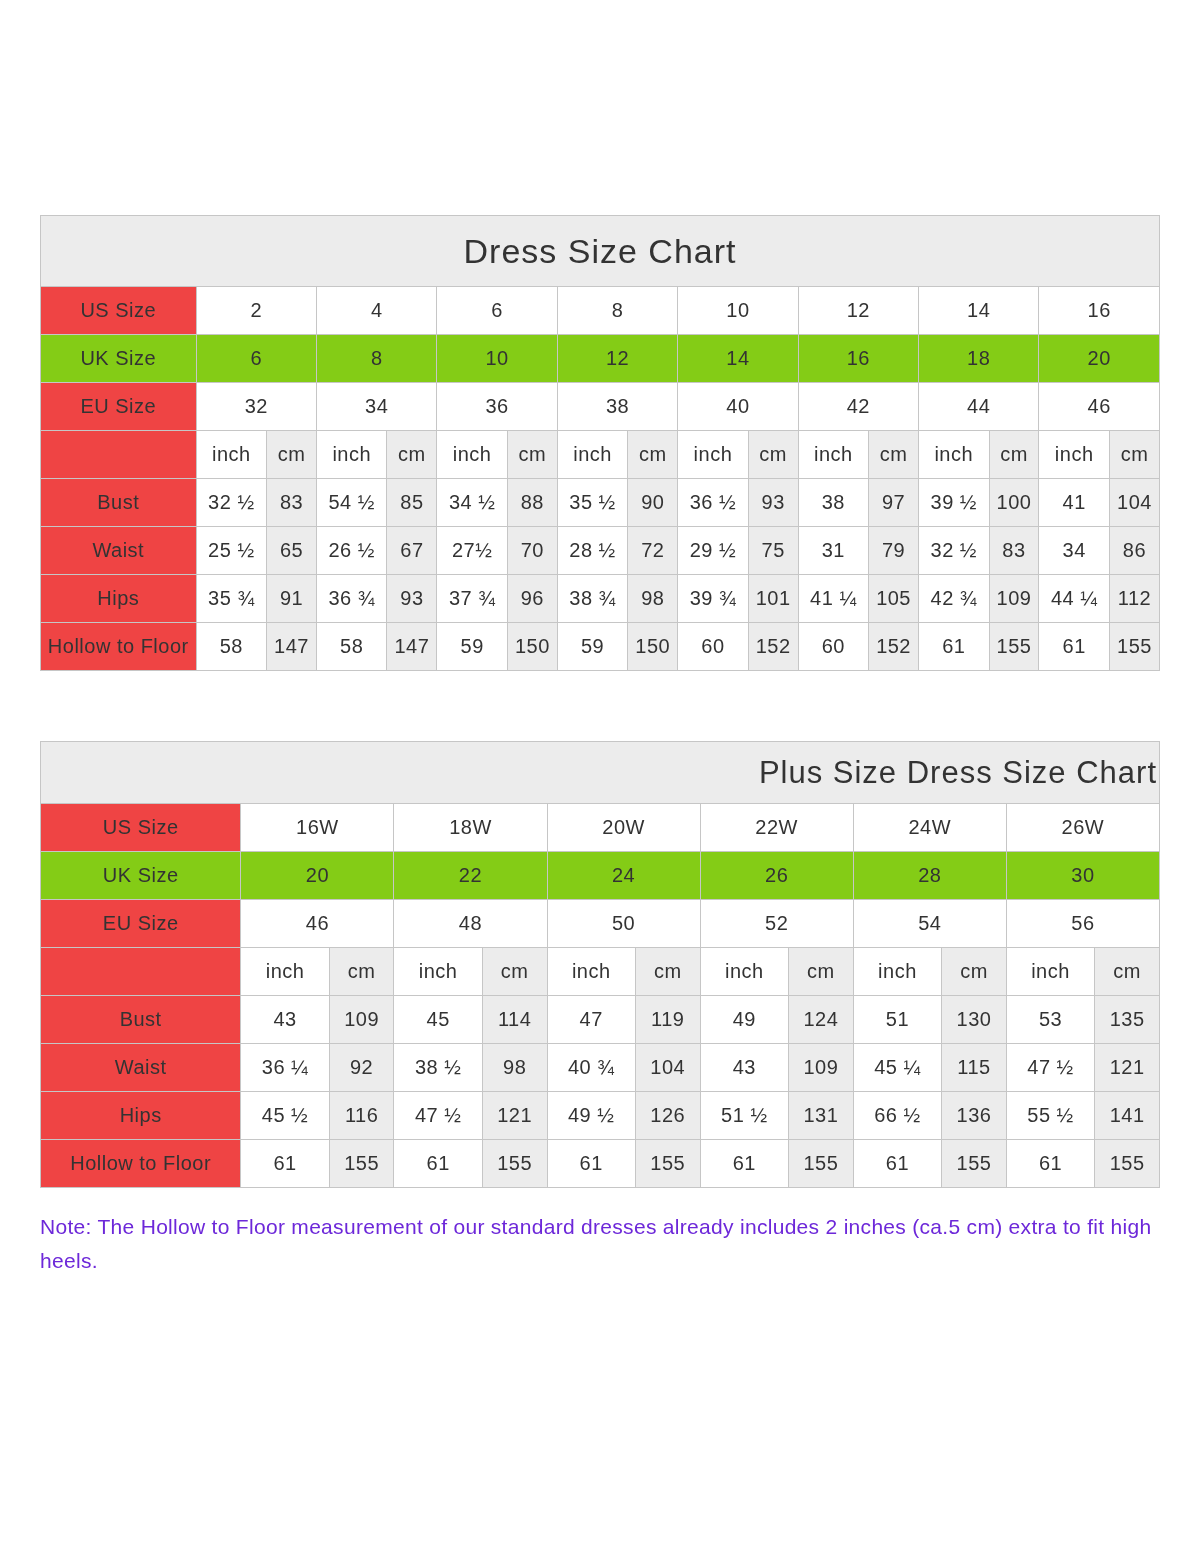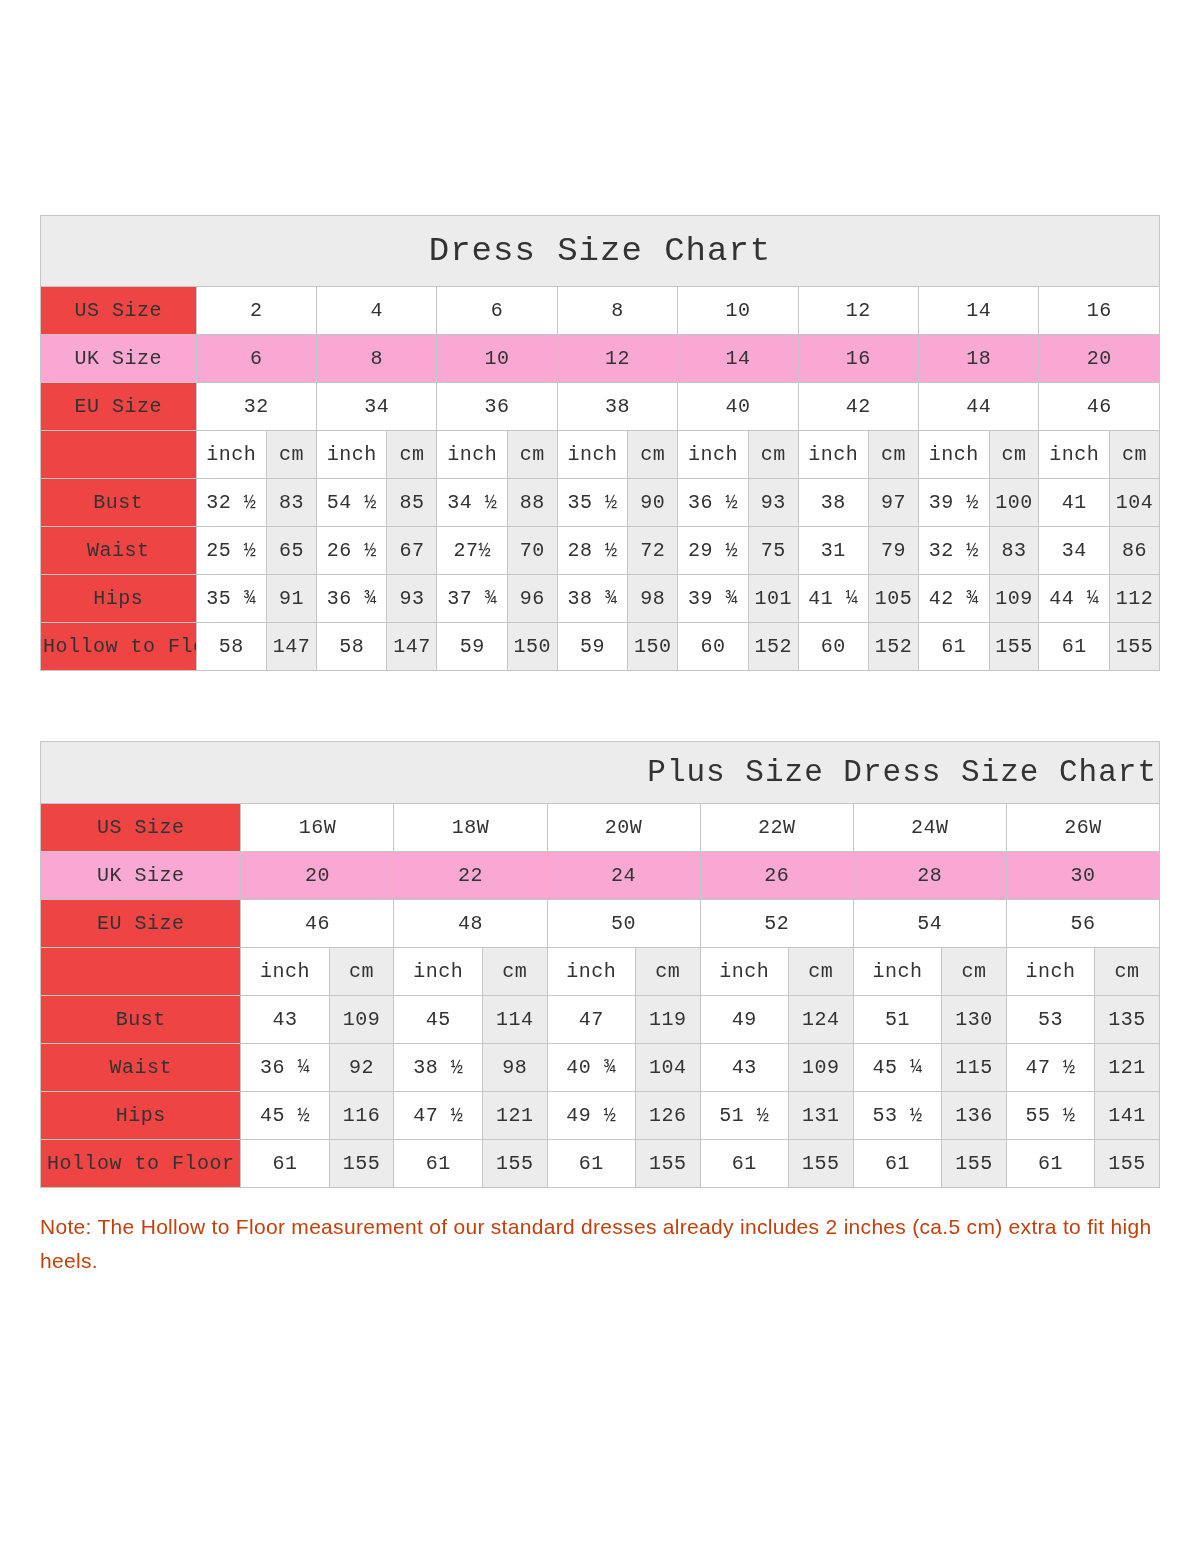--- a/index.html
+++ b/index.html
@@ -14,21 +14,20 @@
     color: #333333;
   }
   .page {
     box-sizing: border-box;
     padding: 215px 40px 0 40px;
   }
   table.size-chart {
     width: 100%;
     border-collapse: collapse;
     table-layout: fixed;
-    font-family: Liberation Mono, monospace;
   }
   table.size-chart td {
     border: 1px solid #c6c6c6;
     text-align: center;
     vertical-align: middle;
     height: 47px;
     padding: 0 2px;
     font-size: 20px;
     letter-spacing: 0.5px;
     color: #333333;
@@ -40,37 +39,37 @@
     background: #ececec;
     letter-spacing: 1px;
     font-weight: 400;
   }
   table.size-chart.standard td.title-cell { height: 70px; font-size: 34px; }
   table.size-chart.plus     td.title-cell { height: 61px; font-size: 31px; text-align: right; }
   table.size-chart td.label-cell {
     background: #ef4444;
   }
   table.size-chart tr.row-shaded td {
-    background: #f9a8d4;
+    background: #84cc16;
   }
   table.size-chart td.cm-cell {
     background: #ececec;
   }
   table.size-chart td.inch-cell {
     background: #ffffff;
   }
   table.size-chart.plus {
     margin-top: 70px;
   }
   .note {
     margin-top: 22px;
     font-size: 21px;
     line-height: 1.62;
     letter-spacing: 0.3px;
-    color: #c2410c;
+    color: #6d28d9;
   }
 </style>
 </head>
 <body>
 
 <div class="page">
 
   <table class="size-chart standard" id="standard-chart">
       <colgroup>
         <col style="width: 13.9%;">
@@ -321,21 +320,21 @@
         <tr>
           <td class="label-cell">Hips</td>
           <td class="inch-cell">45 ½</td>
           <td class="cm-cell">116</td>
           <td class="inch-cell">47 ½</td>
           <td class="cm-cell">121</td>
           <td class="inch-cell">49 ½</td>
           <td class="cm-cell">126</td>
           <td class="inch-cell">51 ½</td>
           <td class="cm-cell">131</td>
-          <td class="inch-cell">53 ½</td>
+          <td class="inch-cell">66 ½</td>
           <td class="cm-cell">136</td>
           <td class="inch-cell">55 ½</td>
           <td class="cm-cell">141</td>
         </tr>
         <tr>
           <td class="label-cell">Hollow to Floor</td>
           <td class="inch-cell">61</td>
           <td class="cm-cell">155</td>
           <td class="inch-cell">61</td>
           <td class="cm-cell">155</td>

